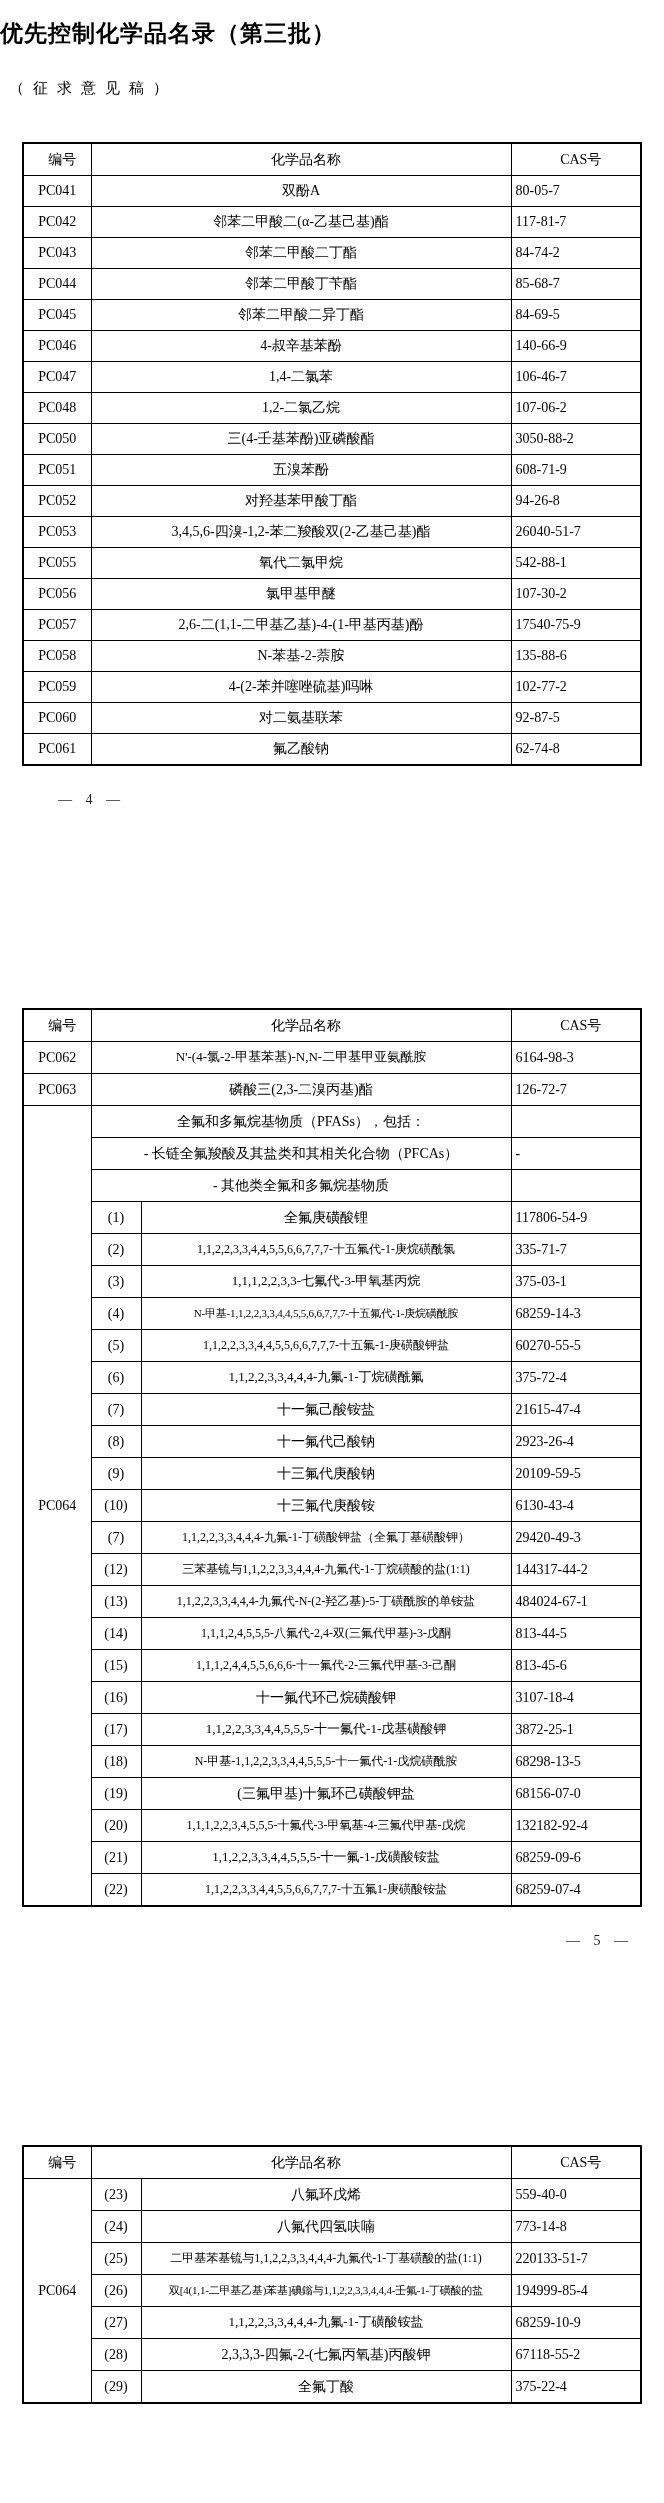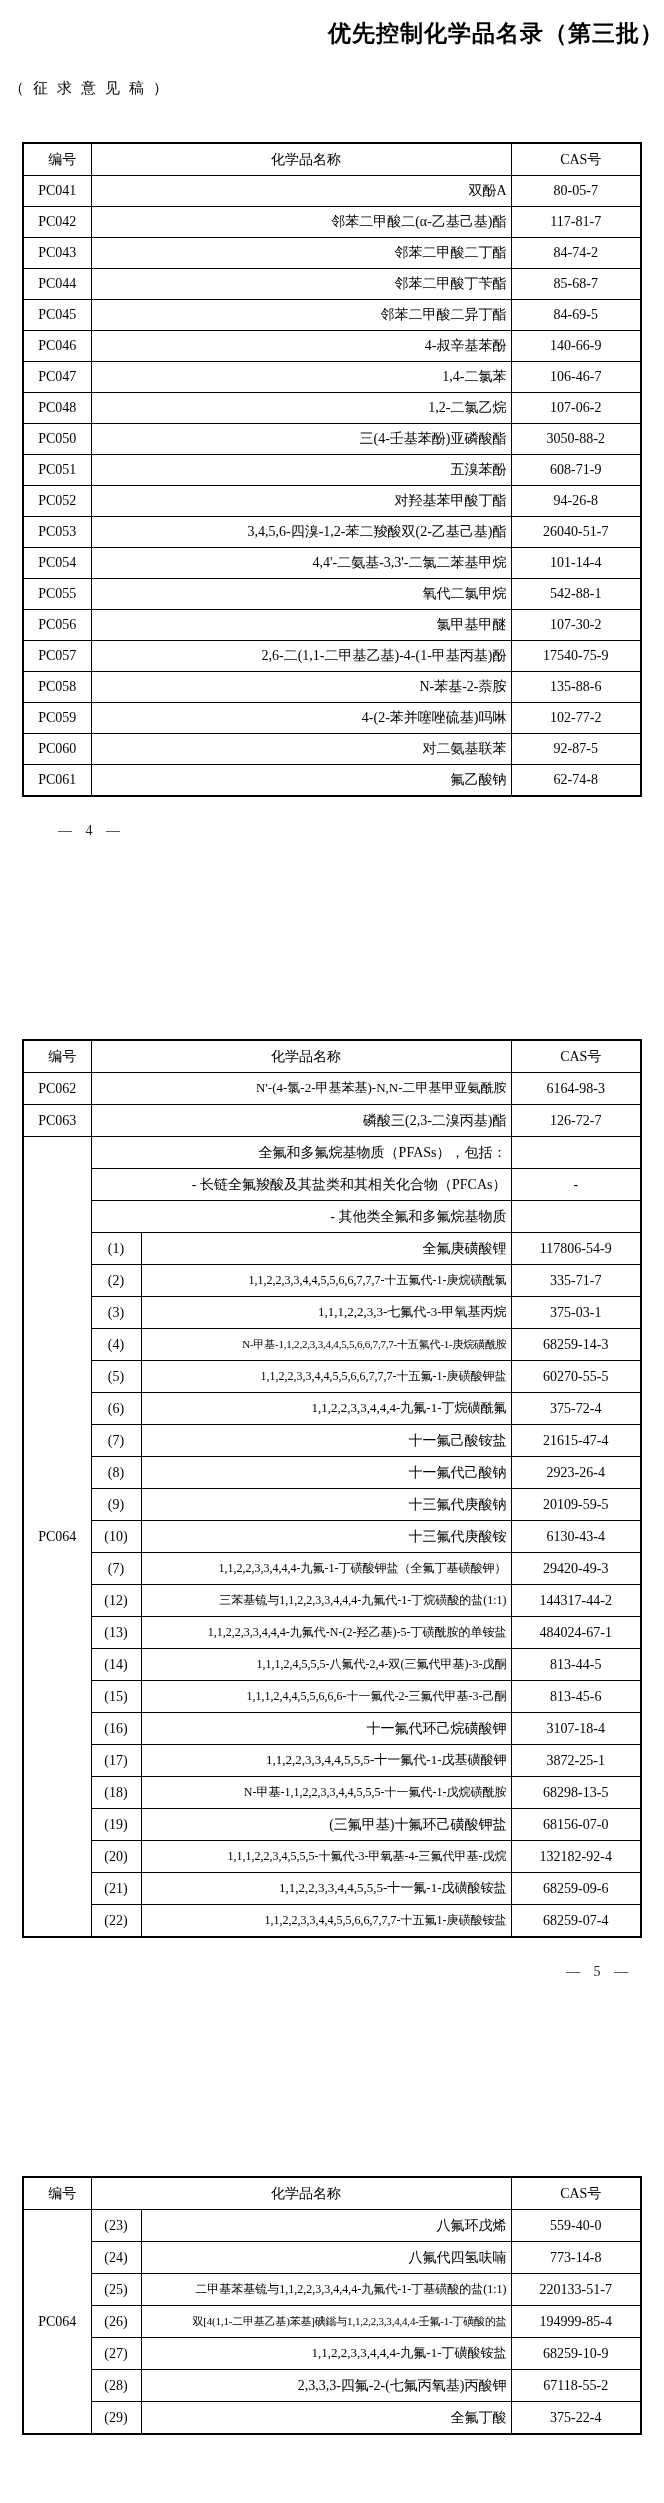--- a/index.html
+++ b/index.html
@@ -5,21 +5,21 @@
   html,body { margin:0; padding:0; background:#ffffff; }
   body {
     width:664px;
     color:#000;
     font-family:"Liberation Serif","DejaVu Serif",serif;
   }
   .doc { width:664px; background:#fff; padding-bottom:4px; }
 
   .title {
     margin:18px 0 0 0;
-    text-align:right;
+    text-align:left;
     font-family:"Liberation Sans","DejaVu Sans",sans-serif;
     font-weight:bold;
     font-size:23px;
     letter-spacing:1px;
   }
   .subtitle {
     margin-top:30px;
     text-align:left;
     font-size:15px;
     letter-spacing:9px;
@@ -44,22 +44,22 @@
     padding:2px 4px;
     overflow:hidden;
     word-break:break-all;
   }
   table.chem th { text-align:center; height:27px;padding-left:14px; }
   #table1 td { height:26px; }
   #table2 td, #table3 td { height:27px; }
 
   td.id    { text-align:center; padding:2px 0; }
   td.subno { text-align:center; padding:2px 0; }
-  td.name  { text-align:right; padding-left:10px; line-height:1.25; }
-  td.cas   { text-align:center; padding-left:13px; }
+  td.name  { text-align:center; padding-left:10px; line-height:1.25; }
+  td.cas   { text-align:left; padding-left:13px; }
 
   .fs13 { font-size:13px !important; }
   .fs12 { font-size:12px !important; }
   .fs11 { font-size:11px !important; letter-spacing:-0.2px; }
 
   .pagenum { font-size:14px; word-spacing:10px; color:#222; }
   .pagenum.left  { margin:26px 0 0 58px; text-align:left; }
   .pagenum.right { margin:26px 36px 0 0; text-align:right; }
 </style>
 </head>
@@ -136,25 +136,20 @@
         </tr>
         <tr>
           <td class="id">PC052</td>
           <td class="name">对羟基苯甲酸丁酯</td>
           <td class="cas">94-26-8</td>
         </tr>
         <tr>
           <td class="id">PC053</td>
           <td class="name">3,4,5,6-四溴-1,2-苯二羧酸双(2-乙基己基)酯</td>
           <td class="cas">26040-51-7</td>
-        </tr>
-        <tr>
-          <td class="id">PC054</td>
-          <td class="name">4,4'-二氨基-3,3'-二氯二苯基甲烷</td>
-          <td class="cas">101-14-4</td>
         </tr>
         <tr>
           <td class="id">PC055</td>
           <td class="name">氧代二氯甲烷</td>
           <td class="cas">542-88-1</td>
         </tr>
         <tr>
           <td class="id">PC056</td>
           <td class="name">氯甲基甲醚</td>
           <td class="cas">107-30-2</td>

